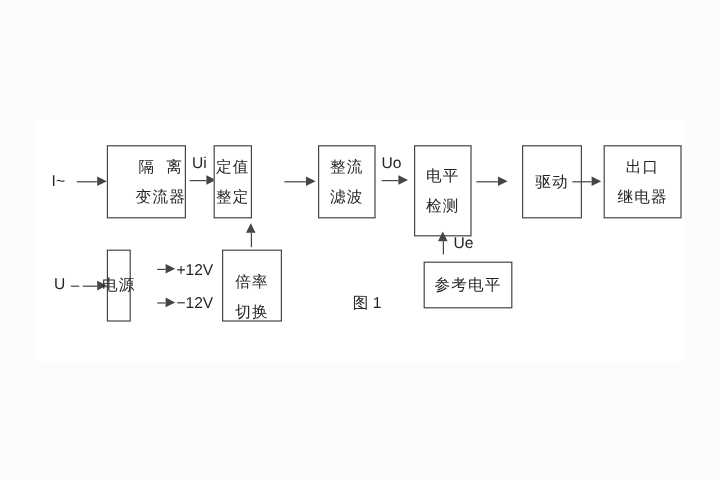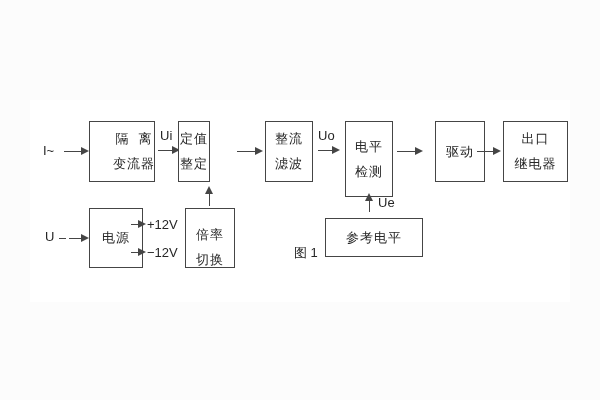--- a/index.html
+++ b/index.html
@@ -22,23 +22,23 @@
   .dash{position:absolute;height:1px;background:#454545;}
 
   
   #b1{left:89px;top:121px;width:66px;height:61px;padding-left:24px;}
   #b2{left:178px;top:121px;width:32px;height:61px;}
   #b3{left:265px;top:121px;width:48px;height:61px;}
   #b4{left:345px;top:121px;width:48px;height:76px;text-align:center;}
   #b5{left:423px;top:121px;width:50px;height:61px;margin-left:12px;}
   #b6{left:503px;top:121px;width:65px;height:61px;}
   
-  #b7{left:89px;top:208px;width:54px;height:60px;}
+  #b7{left:89px;top:208px;width:20px;height:60px;}
   #b8{left:185px;top:208px;width:50px;height:60px;justify-content:flex-end;}
-  #b9{left:325px;top:218px;width:98px;height:39px;}
+  #b9{left:353px;top:218px;width:74px;height:39px;}
 
   
   #a1{left:64px;top:151px;width:17px;}
   #a2{left:158px;top:150px;width:14px;}
   #a3{left:237px;top:151px;width:18px;}
   #a4{left:318px;top:150px;width:14px;}
   #a5{left:397px;top:151px;width:18px;}
   #a6{left:477px;top:151px;width:16px;}
   
   #d1{left:59px;top:238px;width:7px;}

